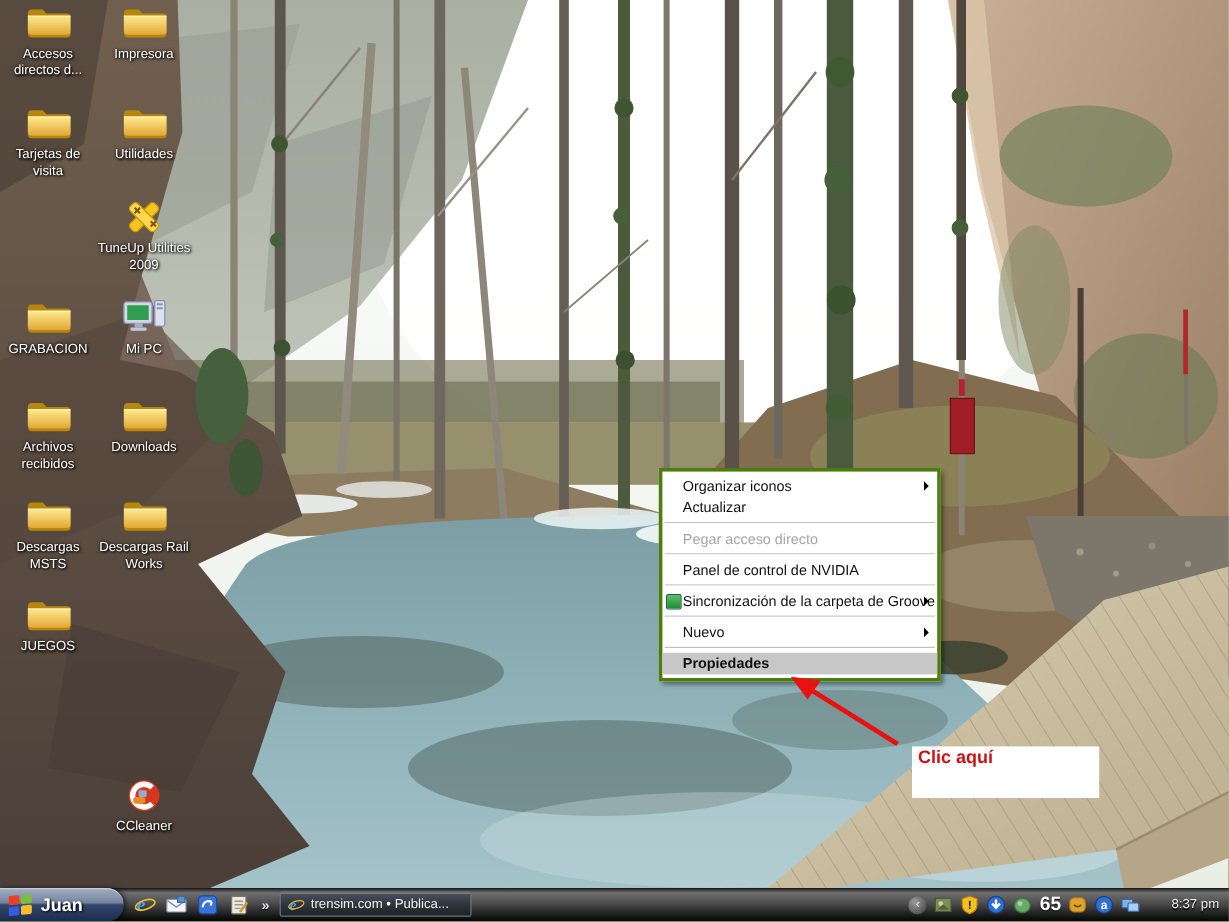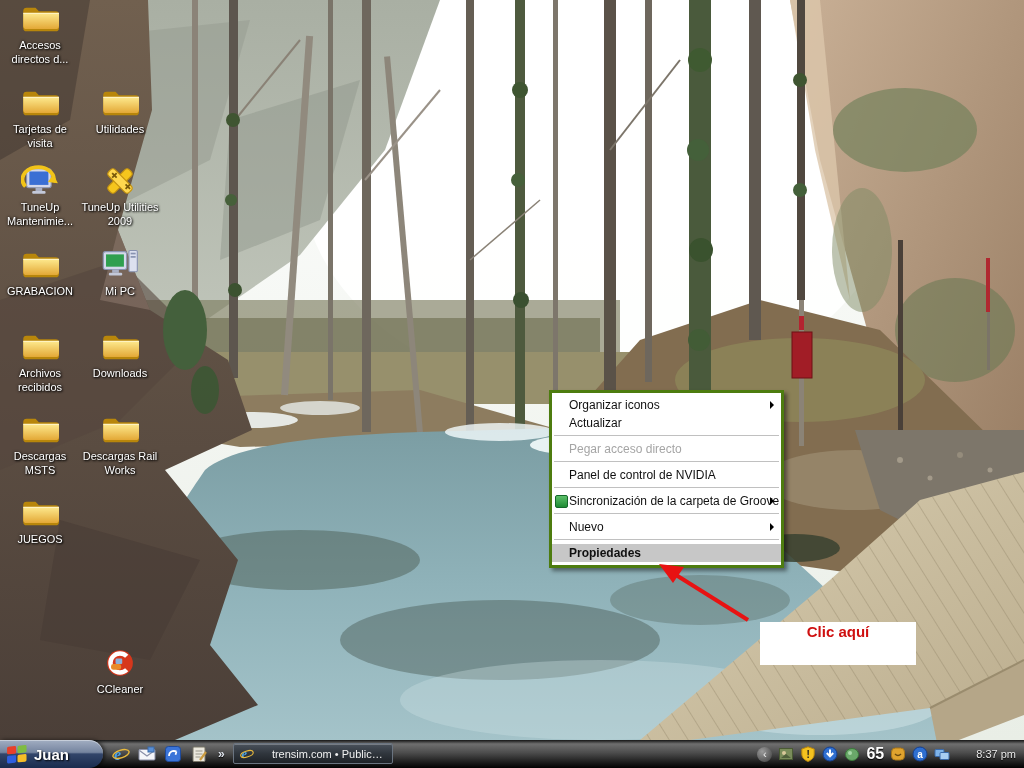--- a/index.html
+++ b/index.html
@@ -19,35 +19,35 @@
   .mi{position:relative;height:18px;line-height:18px;padding:0 22px 0 17px;white-space:nowrap;}
   .mi.disabled{color:#a5a5a5;}
   .mi.selected{background:#c7c7c7;font-weight:bold;}
   .sub-arrow{position:absolute;right:7px;top:5px;width:0;height:0;
     border-left:4px solid #000;border-top:4px solid transparent;border-bottom:4px solid transparent;}
   .sep{border-top:1px solid #c0c0c0;border-bottom:1px solid #fff;margin:3px 2px;}
   .groove-ic{position:absolute;left:3px;top:3px;width:11px;height:11px;background:linear-gradient(#5cc06a,#1f8a34);
     border:1px solid #14672a;border-radius:2px;}
   
   #annotation{position:absolute;left:0;top:0;width:1024px;height:740px;z-index:6;pointer-events:none;}
-  #clicbox{position:absolute;left:760px;top:622px;width:156px;height:43px;background:#fff;text-align:center;}
+  #clicbox{position:absolute;left:760px;top:622px;width:156px;height:43px;background:#fff;}
   #clicbox span{display:block;padding:1px 5px;font-weight:bold;font-size:15px;color:#cf1010;}
   
   #taskbar{position:absolute;left:0;top:740px;width:1024px;height:28px;z-index:10;
     background:linear-gradient(#151515 0%,#6f6f6f 14%,#4d4d4d 45%,#272727 72%,#020202 100%);}
   #startbtn{position:absolute;left:0;top:0;width:103px;height:28px;display:flex;align-items:center;gap:6px;
     padding-left:7px;box-sizing:border-box;cursor:pointer;
     background:linear-gradient(#a2aec2 0%,#75849f 44%,#32456a 50%,#1a2c4e 100%);
     border-top-right-radius:14px;border-bottom-right-radius:14px;
     box-shadow:inset 0 1px 0 rgba(255,255,255,.4),2px 0 4px rgba(0,0,0,.6);}
   #startbtn .slabel{color:#fff;font-size:15px;font-weight:bold;text-shadow:1px 1px 2px #000;}
   #quicklaunch{position:absolute;left:112px;top:0;height:28px;display:flex;align-items:center;gap:8px;}
   .qlicon{width:18px;height:18px;cursor:pointer;}
   .chev{color:#dfe4ec;font-size:12px;font-weight:bold;cursor:pointer;text-shadow:0 1px 1px #000;margin-left:2px;}
-  #taskbtn{position:absolute;left:233px;top:3px;width:160px;height:21px;display:flex;align-items:center;gap:18px;
+  #taskbtn{position:absolute;left:233px;top:3px;width:160px;height:21px;display:flex;align-items:center;gap:5px;
     padding:0 6px;box-sizing:border-box;cursor:pointer;border:1px solid #6a7480;border-radius:2px;
     background:linear-gradient(#4a525c 0%,#30363d 50%,#1e2227 100%);
     box-shadow:inset 0 1px 0 rgba(255,255,255,.25);text-align:center;}
   #taskbtn .tlabel{color:#f0f0f0;font-size:11px;white-space:nowrap;overflow:hidden;text-overflow:ellipsis;}
   #tray{position:absolute;right:4px;top:0;height:28px;display:flex;align-items:center;gap:6px;}
   .tico{width:16px;height:16px;cursor:pointer;}
   .traytext{color:#fff;font-size:16px;font-weight:bold;cursor:default;text-shadow:0 1px 1px #000;}
   #collapse{width:15px;height:15px;border-radius:50%;background:radial-gradient(circle at 35% 30%,#9b9b9b,#3c3c3c);
     color:#eee;font-size:11px;line-height:14px;text-align:center;cursor:pointer;}
   #clock{color:#eaeaea;font-size:11px;margin-left:20px;margin-right:4px;cursor:pointer;text-shadow:0 1px 1px #000;}
@@ -309,26 +309,20 @@
           <use href="#sym-folder"></use>
         </svg>
       <div class="ilabel">Accesos directos d...</div>
       </div>
     <div class="cell" style="left:0;top:86px">
       <svg>
           <use href="#sym-folder"></use>
         </svg>
       <div class="ilabel">Tarjetas de visita</div>
       </div>
-    <div class="cell" style="left:0;top:164px">
-      <svg>
-          <use href="#sym-tuneup-m"></use>
-        </svg>
-      <div class="ilabel">TuneUp Mantenimie...</div>
-      </div>
     <div class="cell" style="left:0;top:248px">
       <svg>
           <use href="#sym-folder"></use>
         </svg>
       <div class="ilabel">GRABACION</div>
       </div>
     <div class="cell" style="left:0;top:330px">
       <svg>
           <use href="#sym-folder"></use>
         </svg>
@@ -340,20 +334,26 @@
         </svg>
       <div class="ilabel">Descargas MSTS</div>
       </div>
     <div class="cell" style="left:0;top:496px">
       <svg>
           <use href="#sym-folder"></use>
         </svg>
       <div class="ilabel">JUEGOS</div>
       </div>
 
+    <div class="cell" style="left:80px;top:2px">
+      <svg>
+          <use href="#sym-folder"></use>
+        </svg>
+      <div class="ilabel">Impresora</div>
+      </div>
     <div class="cell" style="left:80px;top:86px">
       <svg>
           <use href="#sym-folder"></use>
         </svg>
       <div class="ilabel">Utilidades</div>
       </div>
     <div class="cell" style="left:80px;top:164px">
       <svg>
           <use href="#sym-tuneup-u"></use>
         </svg>

